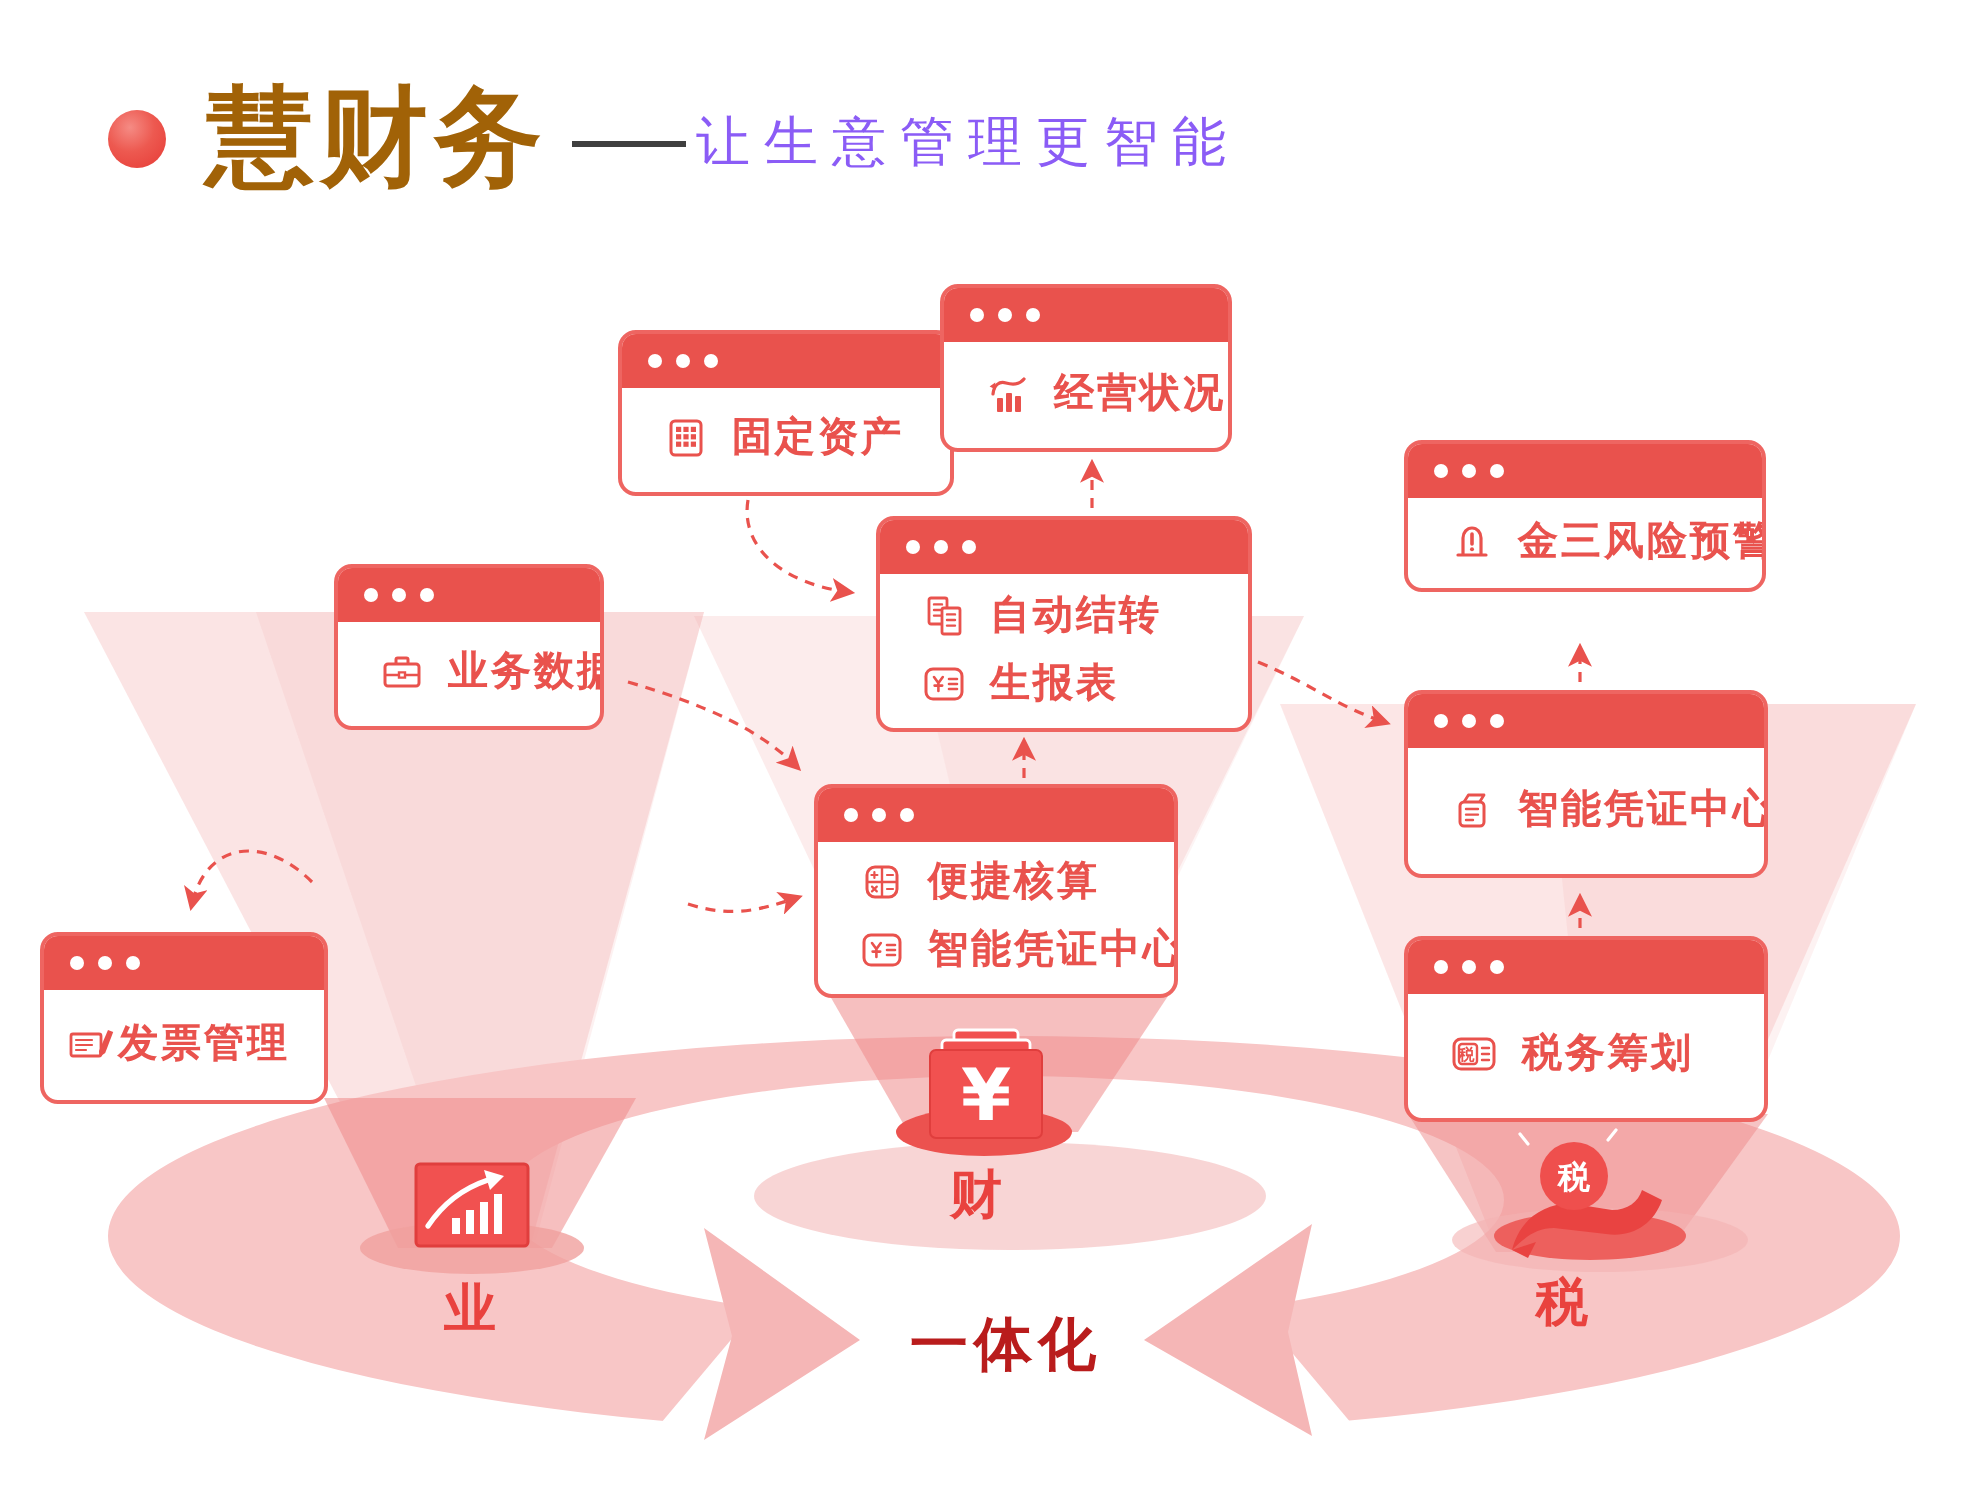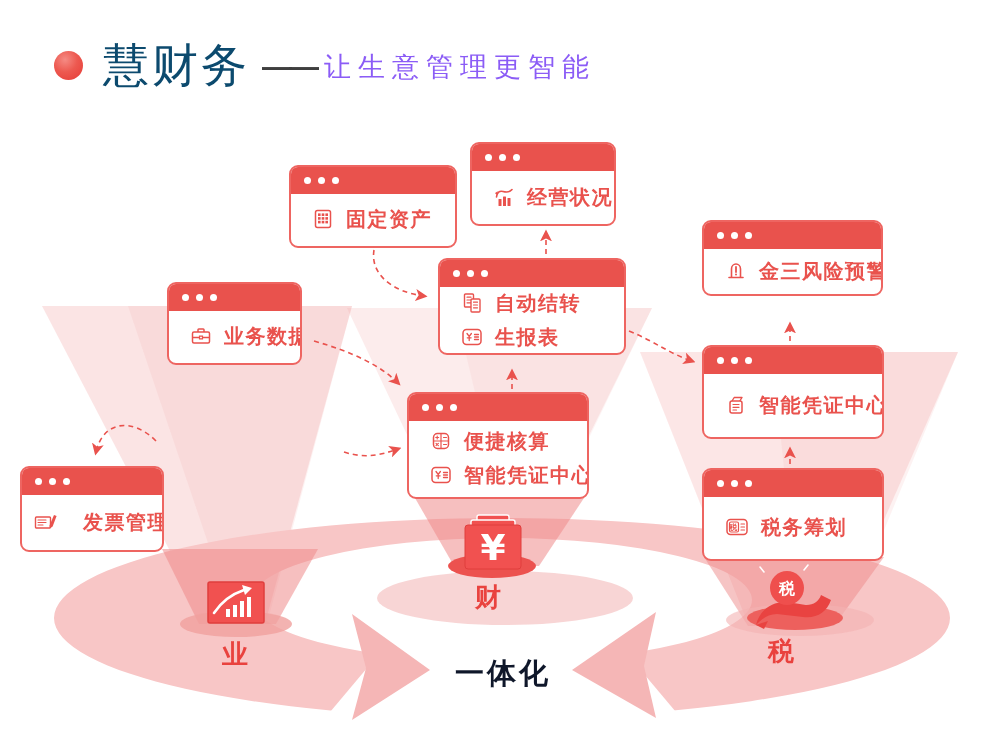--- a/index.html
+++ b/index.html
@@ -6,37 +6,37 @@
   #stage{
     position:relative;width:990px;height:743px;overflow:hidden;background:#ffffff;
     font-family:"Liberation Sans",sans-serif;
   }
   #bg{position:absolute;left:0;top:0;z-index:0;}
   
   .brand{position:absolute;left:54px;top:42px;display:flex;align-items:center;z-index:3;}
   .brand-dot{width:29px;height:29px;border-radius:50%;
     background:radial-gradient(circle at 38% 30%, #f58b84 0%, #ed5950 45%, #e63a35 100%);
     margin-right:20px;flex:0 0 auto;}
-  .brand-title{font-size:46px;font-weight:400;color:#0c4a6e;letter-spacing:3px;line-height:1;}
+  .brand-title{font-size:54px;font-weight:700;color:#a16207;letter-spacing:3px;line-height:1;}
   .brand-dash{font-size:30px;color:#3f3f3f;font-weight:700;margin:4px 8px 0 12px;letter-spacing:-3px;line-height:1;}
   .brand-sub{font-size:27px;color:#8b5cf6;font-weight:500;letter-spacing:7px;margin-top:4px;line-height:1;}
   
   .card{position:absolute;background:#ffffff;border:2px solid #ee6561;border-radius:9px;
     overflow:hidden;z-index:2;display:flex;flex-direction:column;box-sizing:border-box;}
   .card-header{height:27px;background:#e9524d;display:flex;align-items:center;
     padding-left:13px;gap:7px;flex:0 0 auto;}
   .wdot{width:7px;height:7px;border-radius:50%;background:#ffffff;}
   .card-body{flex:1;display:flex;flex-direction:column;justify-content:center;gap:10px;
     padding:4px 8px 6px 20px;}
   .crow{display:flex;align-items:center;gap:11px;color:#e9524d;font-size:20px;
     font-weight:600;letter-spacing:1.5px;white-space:nowrap;line-height:1;}
   .crow svg{flex:0 0 auto;display:block;}
   
   .floor-label{position:absolute;z-index:2;color:#e9423e;font-size:26px;font-weight:600;line-height:1;}
-  .integration-label{position:absolute;z-index:2;color:#0f172a;font-size:29px;font-weight:700;
+  .integration-label{position:absolute;z-index:2;color:#b91c1c;font-size:29px;font-weight:700;
     letter-spacing:3px;line-height:1;}
 </style>
 </head>
 <body>
 
 <div id="stage">
 
   <svg id="bg" width="990" height="743" viewBox="0 0 990 743">
     <defs>
       <marker id="ah" viewBox="0 0 10 10" markerWidth="7.5" markerHeight="7.5" refX="7" refY="5" orient="auto">
@@ -108,21 +108,21 @@
     </g>
   </svg>
 
   <div class="brand">
     <div class="brand-dot"></div>
     <div class="brand-title">慧财务</div>
     <div class="brand-dash">——</div>
     <div class="brand-sub">让生意管理更智能</div>
   </div>
 
-  <div class="card" style="left:289px;top:165px;width:168px;height:83px;">
+  <div class="card" style="left:309px;top:165px;width:168px;height:83px;">
     <div class="card-header">
       <span class="wdot"></span>
         <span class="wdot"></span>
         <span class="wdot"></span>
     </div>
     <div class="card-body">
       <div class="crow">
         <svg width="24" height="24" viewBox="0 0 24 24">
           <rect x="4.5" y="3.5" width="15" height="17" rx="2" fill="none" stroke="#e9524d" stroke-width="1.5"></rect>
           <g fill="#e9524d">
@@ -195,21 +195,21 @@
           <rect x="3.5" y="8" width="17" height="11" rx="1.5" fill="none" stroke="#e9524d" stroke-width="1.5"></rect>
           <path d="M9,8 V5.8 a0.8,0.8 0 0 1 0.8,-0.8 h4.4 a0.8,0.8 0 0 1 0.8,0.8 V8" fill="none" stroke="#e9524d" stroke-width="1.5"></path>
           <path d="M3.5,13.5 h17" stroke="#e9524d" stroke-width="1.3"></path>
           <path d="M10.5,12.2 h3 v2.6 h-3 z" fill="#ffffff" stroke="#e9524d" stroke-width="1.2"></path>
         </svg>
         <span>业务数据</span>
       </div>
     </div>
   </div>
 
-  <div class="card" style="left:438px;top:258px;width:188px;height:97px;">
+  <div class="card" style="left:438px;top:258px;width:188px;height:108px;">
     <div class="card-header">
       <span class="wdot"></span>
         <span class="wdot"></span>
         <span class="wdot"></span>
     </div>
     <div class="card-body">
       <div class="crow">
         <svg width="24" height="24" viewBox="0 0 24 24">
           <rect x="4.5" y="3" width="9" height="13" rx="1" fill="#ffffff" stroke="#e9524d" stroke-width="1.4"></rect>
           <path d="M7,6.2 h4 M7,9 h4 M7,11.8 h4" stroke="#e9524d" stroke-width="1.2" stroke-linecap="round"></path>
@@ -274,21 +274,21 @@
     </div>
   </div>
 
   <div class="card" style="left:20px;top:466px;width:144px;height:86px;">
     <div class="card-header">
       <span class="wdot"></span>
         <span class="wdot"></span>
         <span class="wdot"></span>
     </div>
     <div class="card-body" style="padding-left:11px;">
-      <div class="crow" style="gap:24px;">
+      <div class="crow" style="gap:0;">
         <svg width="26" height="24" viewBox="0 0 26 24">
           <rect x="2.5" y="7" width="15" height="11" rx="1" fill="none" stroke="#e9524d" stroke-width="1.4"></rect>
           <path d="M5,10 h8 M5,12.5 h8 M5,15 h5" stroke="#e9524d" stroke-width="1.1" stroke-linecap="round"></path>
           <path d="M16.5,15.5 L21,5 l2.6,1 L19.6,16.5 l-2.9,2 z" fill="#e9524d"></path>
         </svg>
         <span>发票管理</span>
       </div>
     </div>
   </div>
 

